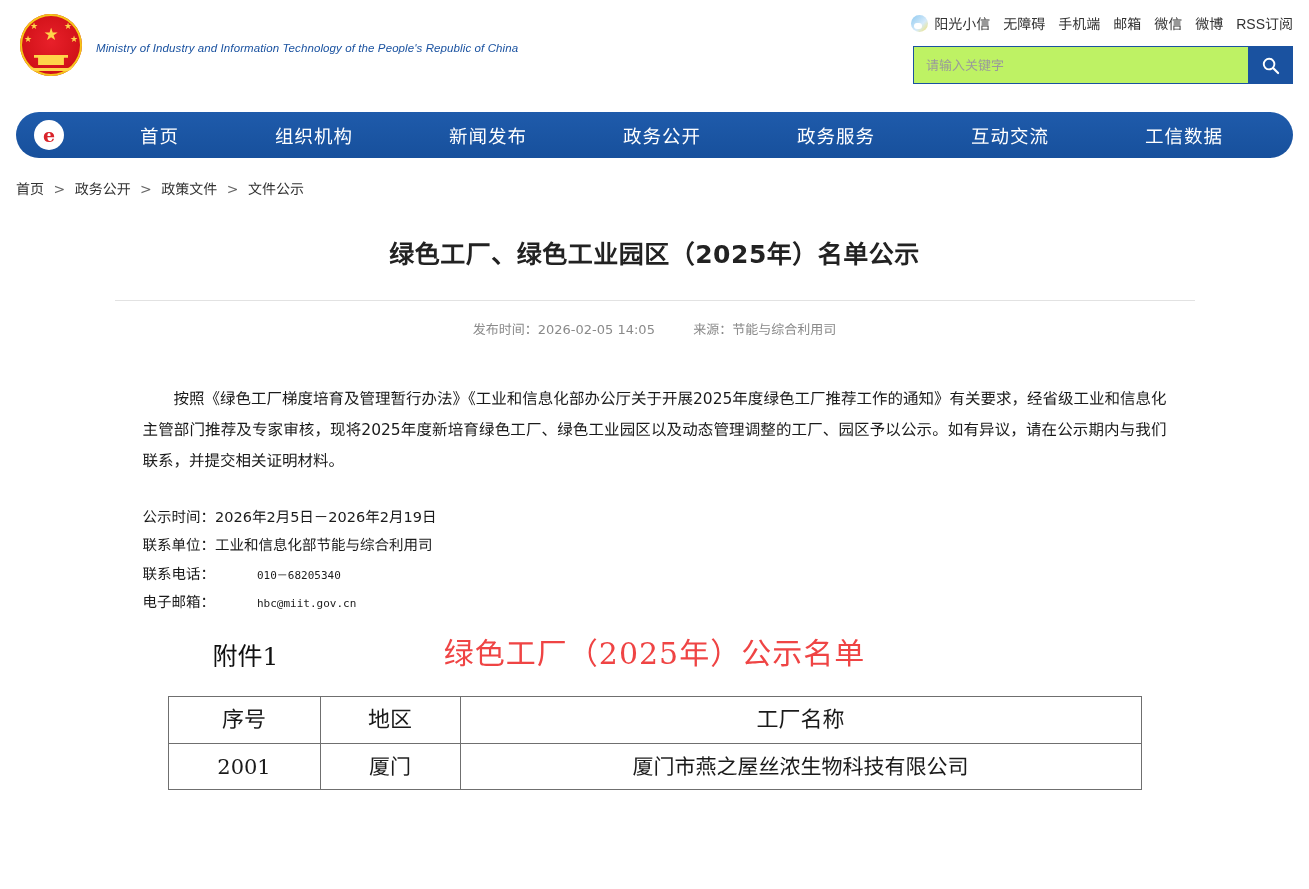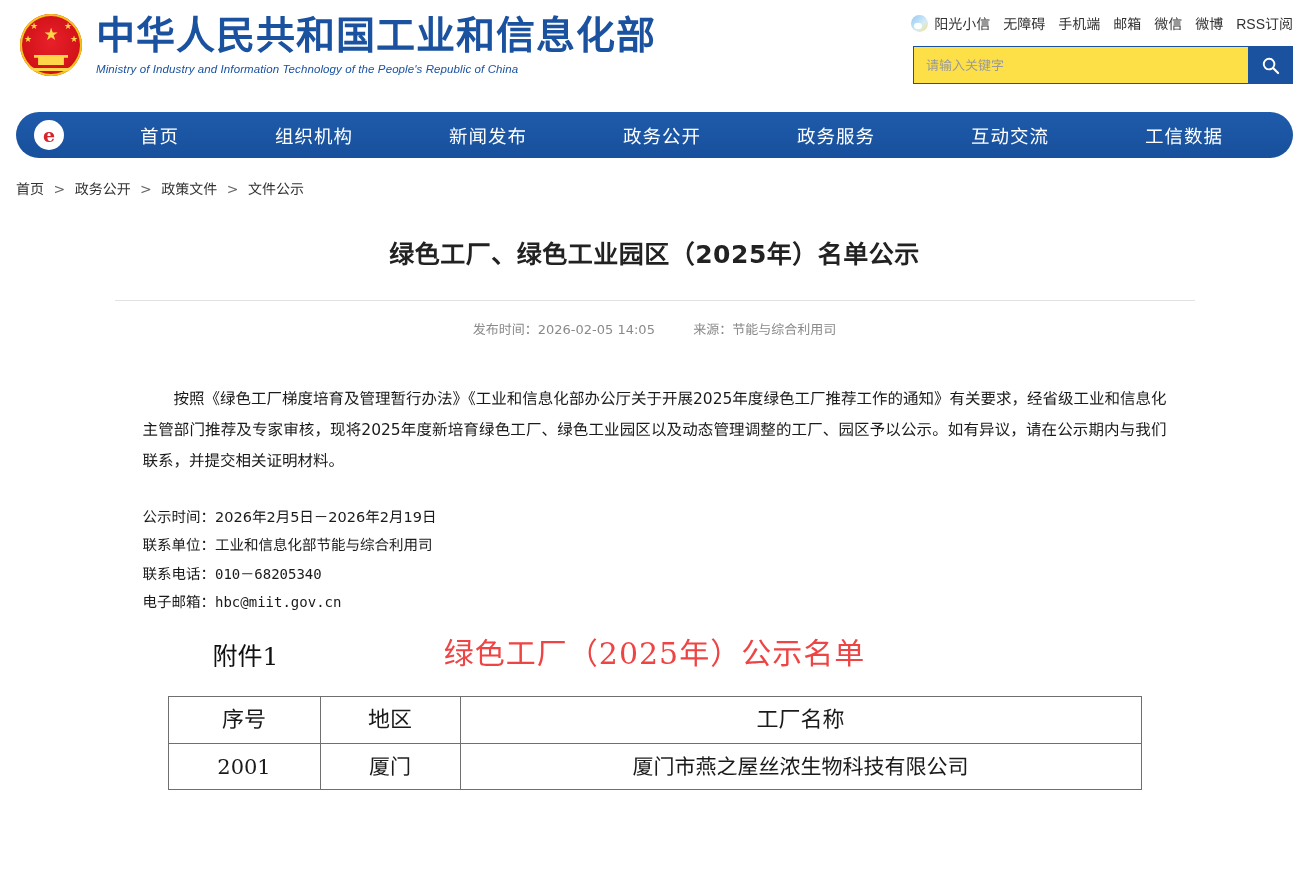--- a/index.html
+++ b/index.html
@@ -119,21 +119,21 @@
     margin-left: auto;
   }
   .search-input {
     flex: 1;
     border: none;
     outline: none;
     padding: 0 12px;
     font-size: 13px;
     color: #333;
     font-family: "Liberation Sans", sans-serif;
-    background: #fde047;
+    background: #bef264;
   }
   .search-input::placeholder { color: #9a9a9a; }
   .search-btn {
     width: 44px;
     background: #1a52a0;
     border: none;
     cursor: pointer;
     display: flex;
     align-items: center;
     justify-content: center;
@@ -229,21 +229,21 @@
     text-indent: 2em;
     text-align: justify;
     margin: 0;
   }
   .info-list {
     margin-top: 26px;
     font-size: 14.5px;
     line-height: 1.95;
   }
   .info-list div { white-space: nowrap; }
-  .mono { font-family: "DejaVu Sans Mono", monospace; font-size: 14px; }
+  .mono { font-family: "DejaVu Sans Mono", monospace; font-size: 11px; margin-left: 42px; }
 
   
   .attach {
     margin-top: 20px;
     position: relative;
   }
   .attach-head {
     display: flex;
     align-items: flex-end;
     justify-content: center;
@@ -296,21 +296,20 @@
     <div class="emblem">
       <span class="star s-c">★</span>
       <span class="star s-1">★</span>
       <span class="star s-2">★</span>
       <span class="star s-3">★</span>
       <span class="star s-4">★</span>
       <div class="gate"></div>
       <div class="cog"></div>
     </div>
     <div>
-      <div class="title-cn">中华人民共和国工业和信息化部</div>
       <div class="title-en">Ministry of Industry and Information Technology of the People's Republic of China</div>
     </div>
   </div>
 
   <div class="header-right">
     <div class="top-links">
       <span class="sun-icon"></span>
       <a href="#">阳光小信</a>
       <a href="#">无障碍</a>
       <a href="#">手机端</a>

